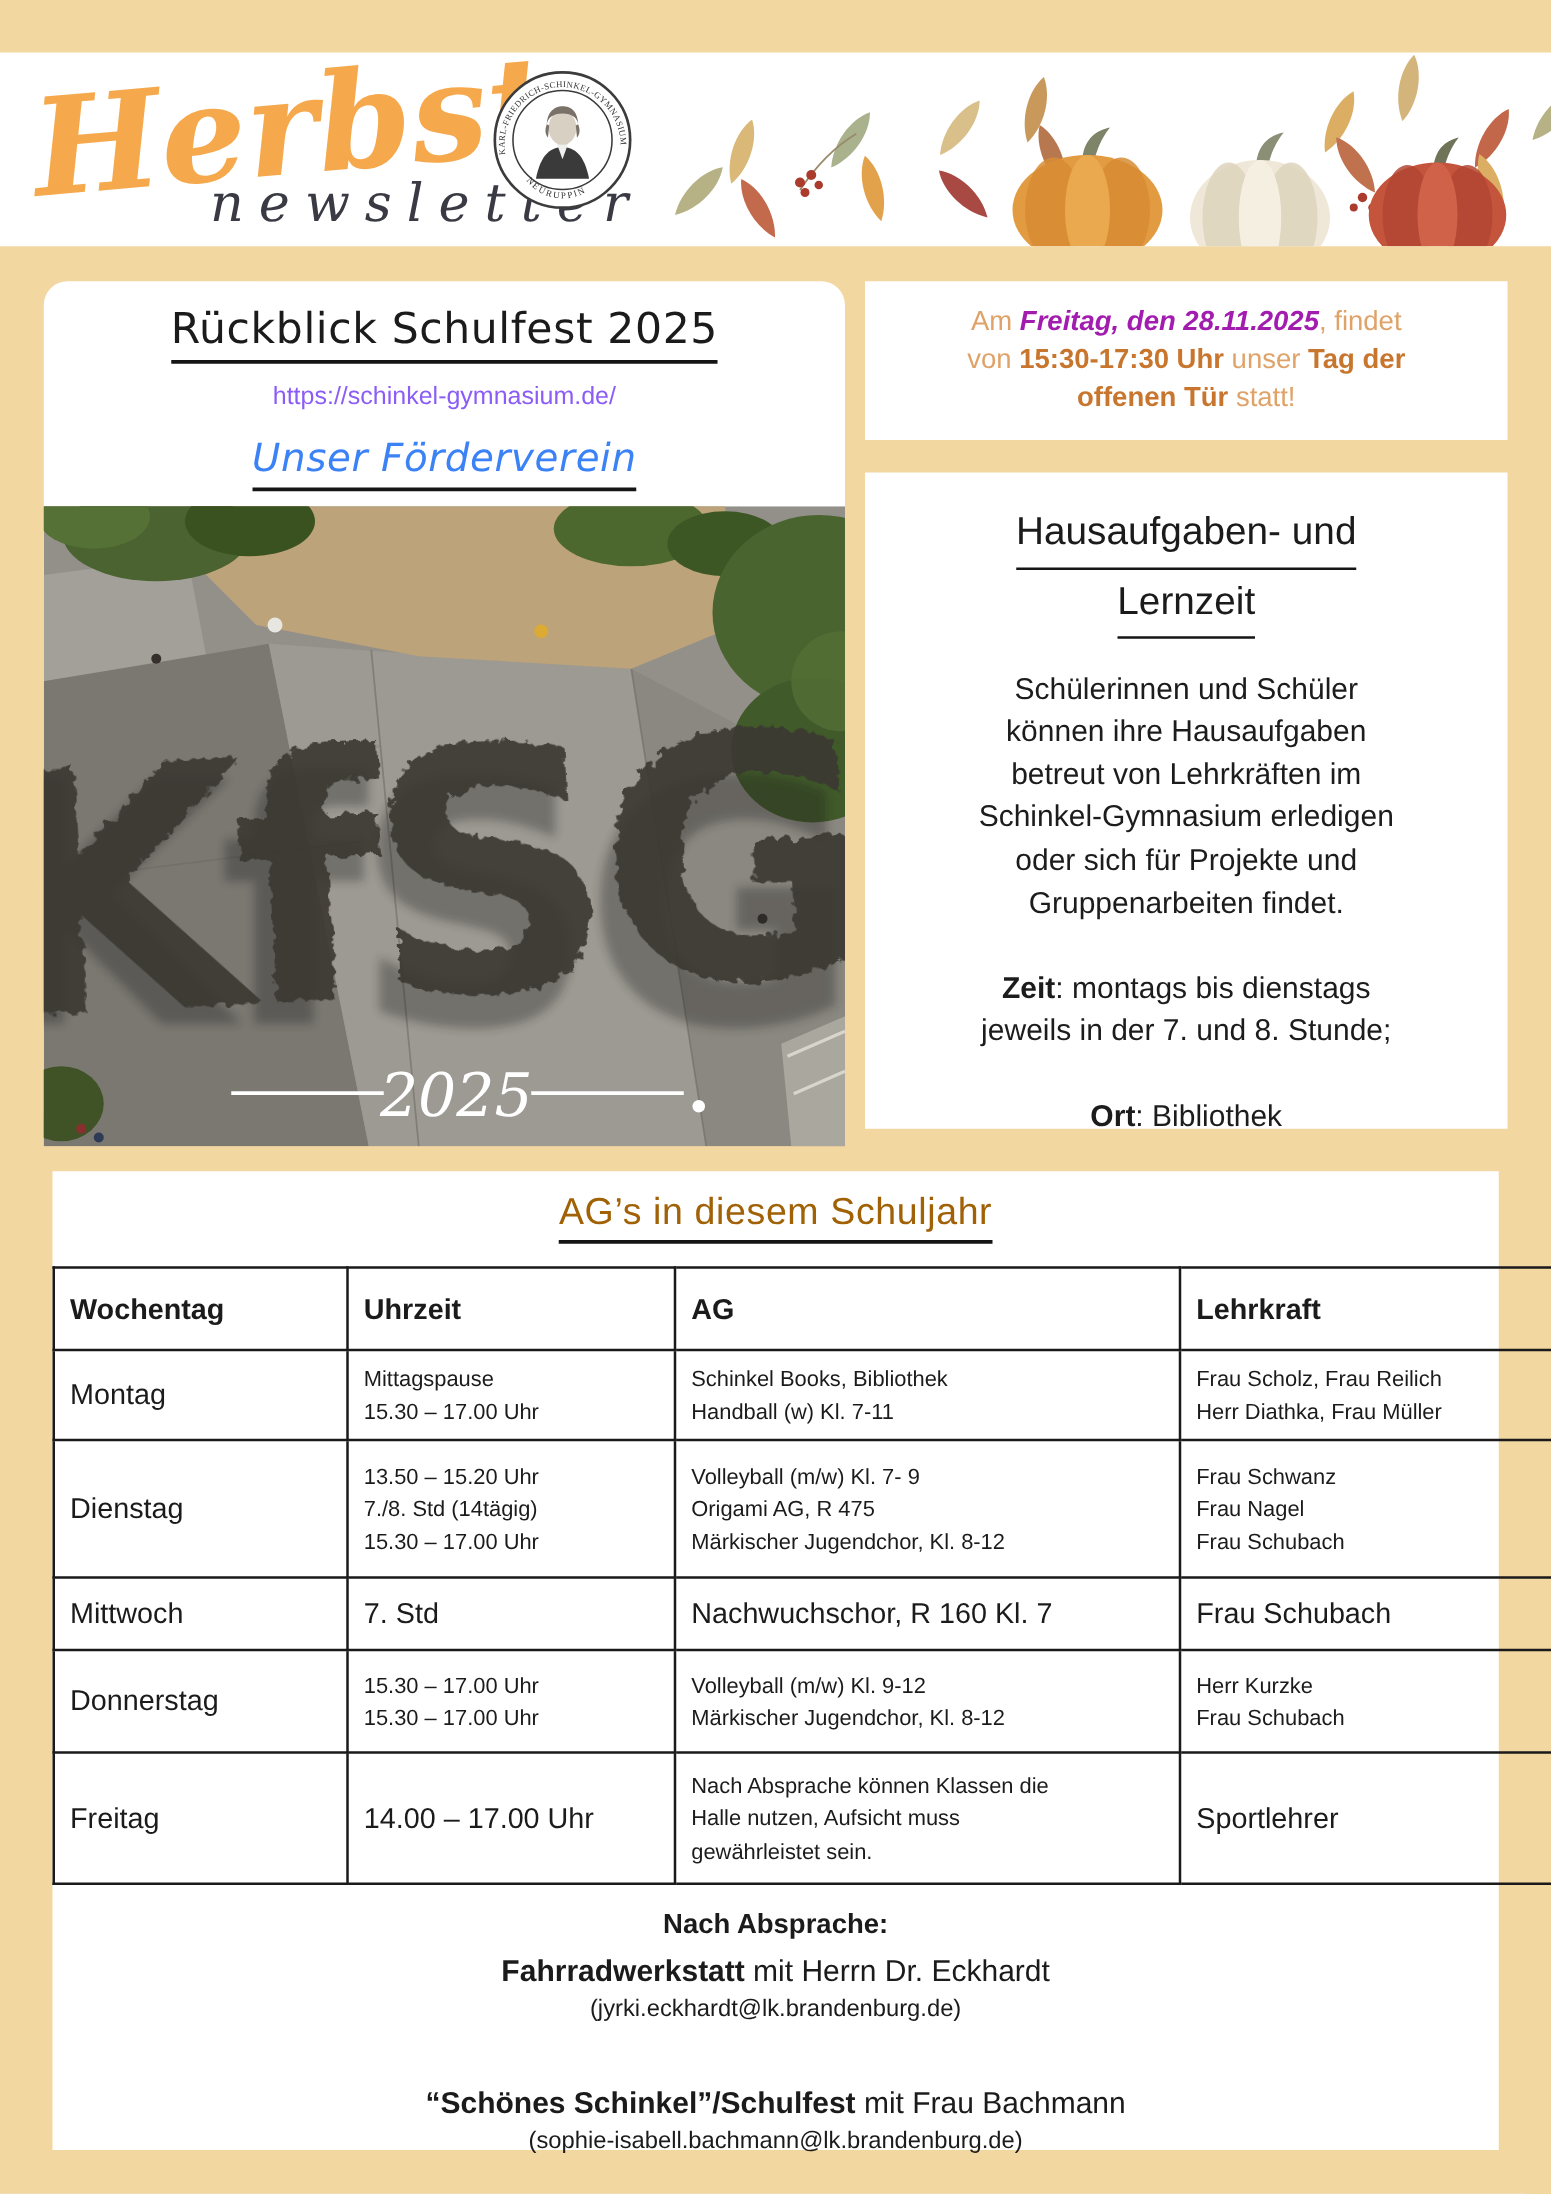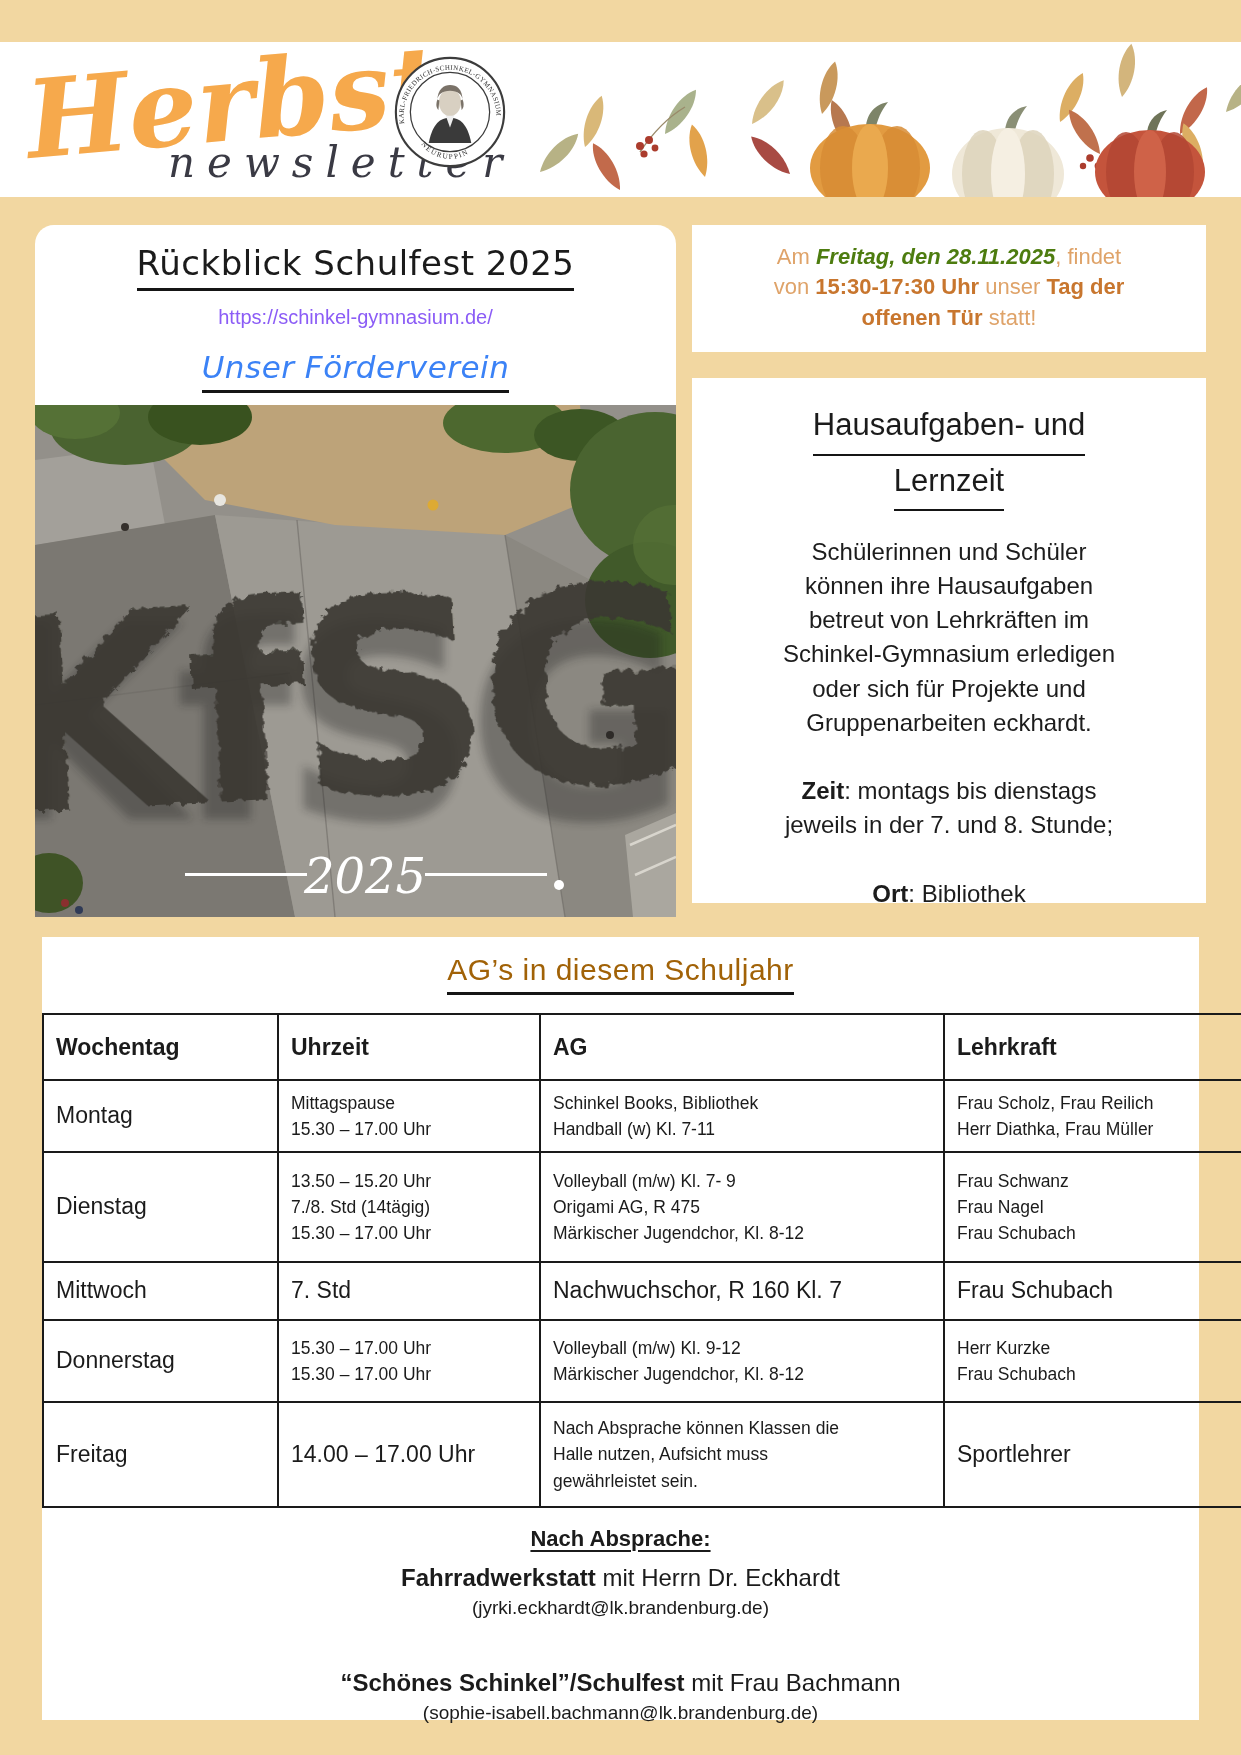--- a/index.html
+++ b/index.html
@@ -26,40 +26,40 @@
   .u-med{display:inline-block; border-bottom:2.5px solid #151515; padding-bottom:4px;}
 
   .lp-title1{margin-top:18px; font-size:34px; color:#1b1b1b; font-family:"DejaVu Sans", sans-serif; letter-spacing:.5px;}
   .lp-url{margin-top:15px; font-size:20px; color:#8b5cf6;}
   .lp-title2{margin-top:20px; font-size:31px; color:#3b82f6; font-family:"DejaVu Sans", sans-serif; letter-spacing:.5px;font-style:italic;}
   .lp-url2{margin-top:11px; font-size:20px; color:#1b1b1b;}
   .photo{position:absolute; left:0; top:180px; width:518px; height:512px;text-decoration:underline;}
 
   .ann-text{padding:17px 26px 0 26px; font-size:22px; line-height:1.38; color:#dfa369; font-weight:500;}
   .ann-text .b{color:#c8762e; font-weight:bold;}
-  .ann-text .bi{color:#4d7c0f; font-weight:bold; font-style:italic;}
+  .ann-text .bi{color:#a21caf; font-weight:bold; font-style:italic;}
 
   .hw-title{margin-top:22px; font-size:31px; line-height:1.6; color:#1b1b1b;}
   .hw-body{margin-top:24px; font-size:24px; line-height:1.42; color:#1c1c1c;}
   .hw-zeit{margin-top:34px; font-size:24px; line-height:1.42; color:#1c1c1c;}
   .hw-ort{margin-top:38px; font-size:24px; color:#1c1c1c;}
   .bold{font-weight:bold;}
 
   .ag-title{margin-top:16px; font-size:30px; color:#a16207; font-family:Liberation Sans, sans-serif; letter-spacing:.5px;}
   table.ag-table{border-collapse:collapse; margin:18px auto 0 auto; width:1130px; table-layout:fixed;}
   .ag-table td{border:2px solid #1a1a1a; text-align:left; vertical-align:middle; padding:6px 12px; color:#1b1b1b;}
   .ag-table tr.hrow td{font-weight:bold; font-size:23px; height:52px;}
   .col1{width:209px;} .col2{width:236px;} .col3{width:378px;} .col4{width:307px;}
   .cell-lg{font-size:23px; line-height:1.3;}
   .cell-sm{font-size:17.5px; line-height:1.5;}
   tr.r-montag{height:72px;} tr.r-dienstag{height:110px;} tr.r-mittwoch{height:58px;}
   tr.r-donnerstag{height:82px;} tr.r-freitag{height:105px;}
 
   .extra{margin-top:18px; color:#1b1b1b;}
-  .extra-h{font-size:22px; font-weight:bold; text-decoration:underline; text-decoration-thickness:2px; text-underline-offset:4px;}
+  .extra-h{font-size:22px; font-weight:bold; text-decoration-thickness:2px; text-underline-offset:4px;}
   .extra-line{margin-top:12px; font-size:24px;}
   .extra-mail{margin-top:5px; font-size:19px;}
   .extra-gap{margin-top:50px;}
 </style>
 </head>
 <body>
 
 <div id="page">
 
   <header class="site-header">
@@ -222,21 +222,21 @@
     <div class="hw-title">
       <span class="u-med">Hausaufgaben- und</span><br>
       <span class="u-med">Lernzeit</span>
     </div>
     <div class="hw-body">
       <div>Schülerinnen und Schüler</div>
       <div>können ihre Hausaufgaben</div>
       <div>betreut von Lehrkräften im</div>
       <div>Schinkel-Gymnasium erledigen</div>
       <div>oder sich für Projekte und</div>
-      <div>Gruppenarbeiten eckhardt.</div>
+      <div>Gruppenarbeiten findet.</div>
     </div>
     <div class="hw-zeit"><span class="bold">Zeit</span><span>: montags bis dienstags</span><br><span>jeweils in der 7. und 8. Stunde;</span></div>
     <div class="hw-ort"><span class="bold">Ort</span><span>: Bibliothek</span></div>
   </section>
 
   <section class="panel ag">
     <div class="ag-title"><span class="u-thick">AG’s in diesem Schuljahr</span></div>
 
     <table class="ag-table">
       <tbody>

